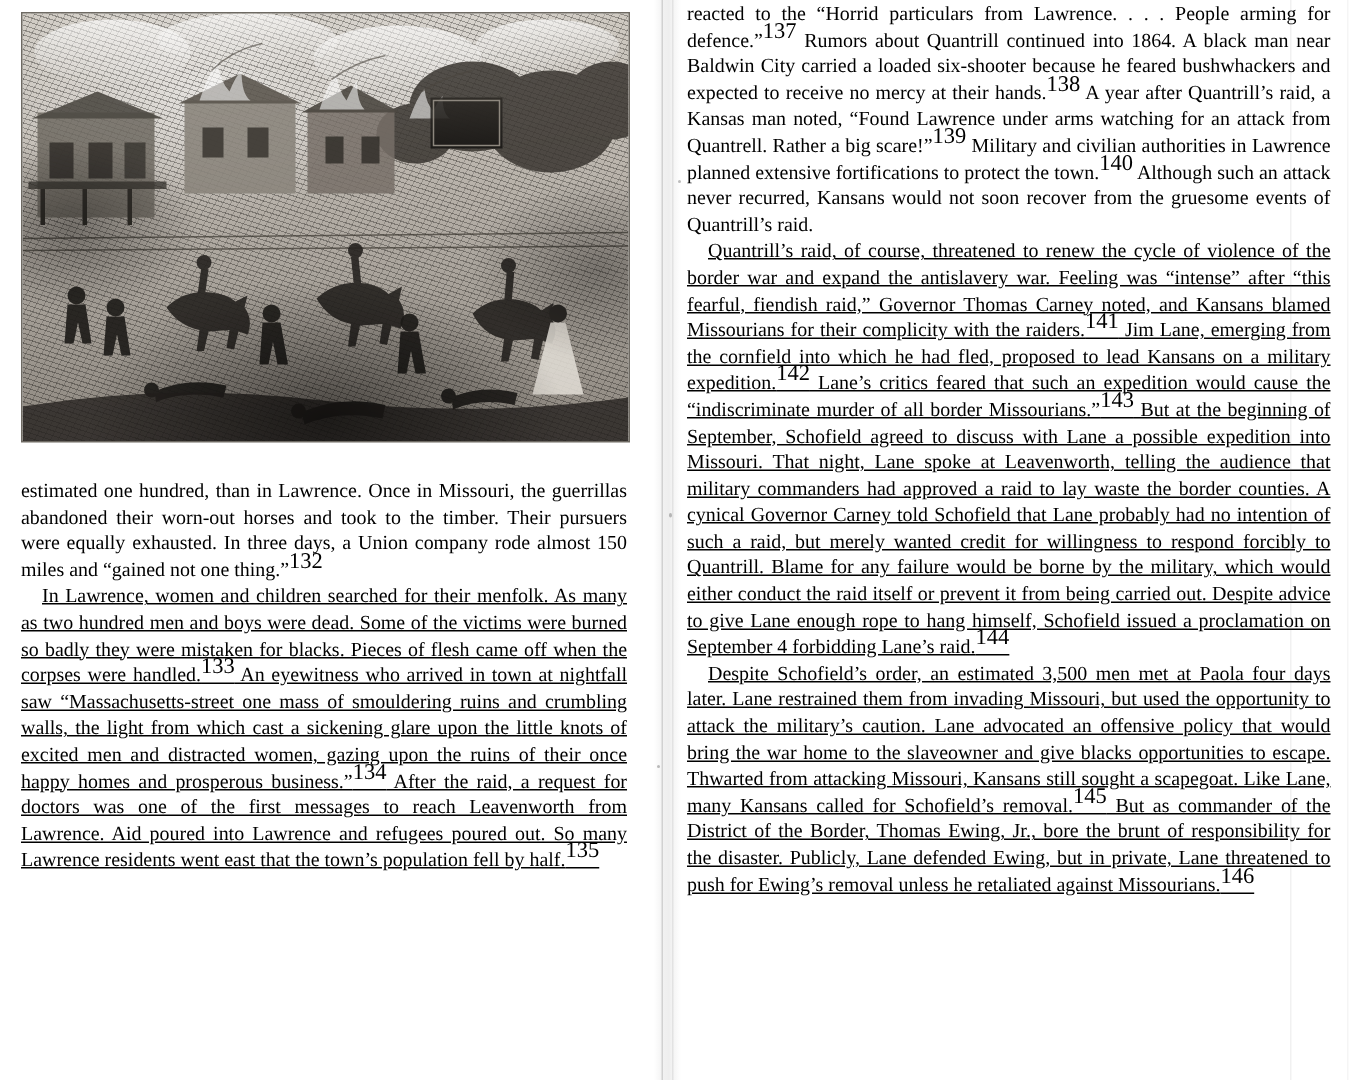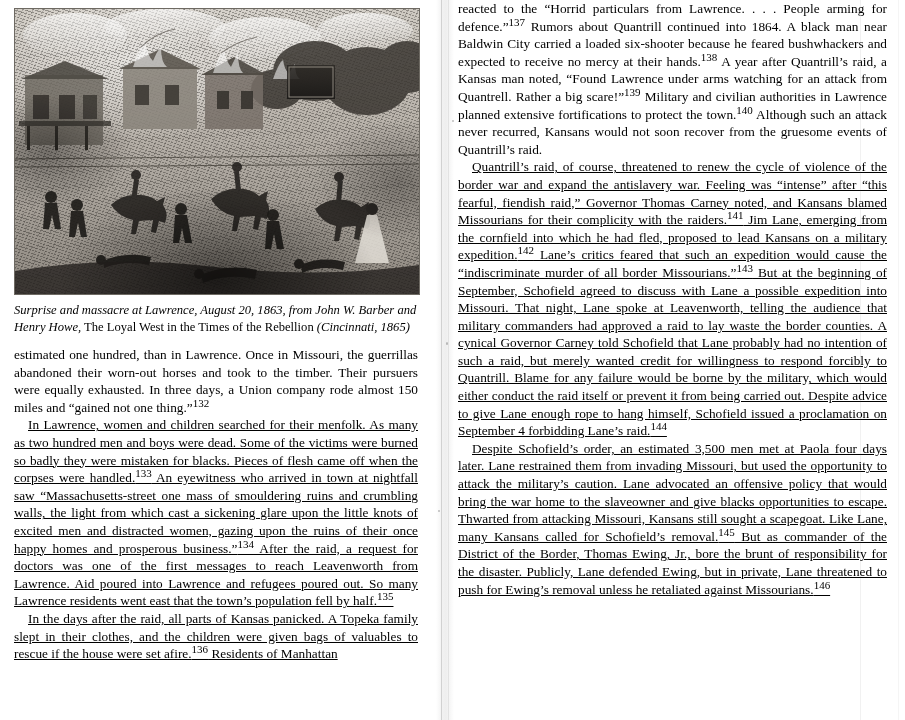--- a/index.html
+++ b/index.html
@@ -94,31 +94,31 @@
   .caption .ital { font-style: italic; }
 
   
   .body-text {
     font-size: 13.3px;
     line-height: 17.6px;
     text-align: justify;
     text-justify: inter-word;
     hyphens: manual;
   }
-  .col-left .body-text { margin-top: 11px; }
+  .col-left .body-text { margin-top: 23px; }
   .col-right .body-text { margin-top: 0; }
   .body-text p {
     margin: 0;
   }
   .body-text p.indent {
     text-indent: 14px;
     text-decoration: underline;
   }
   sup {
-    font-size: 11px;
+    font-size: 15px;
     vertical-align: super;
     line-height: 0;
   }
 
   
   .gutter-shadow {
     position: absolute;
     left: 436px; top: 0;
     width: 18px; height: 720px;
     background: linear-gradient(90deg, rgba(120,120,120,0.0) 0%, rgba(120,120,120,0.10) 35%, rgba(150,150,150,0.16) 55%, rgba(255,255,255,0) 100%);
@@ -264,31 +264,27 @@
             </g>
 
             <g>
               <path d="M352 206 l10 0 l12 48 l-34 0 z" fill="#ded9d1" opacity="0.9"></path>
               <circle cx="357" cy="200" r="6" fill="#2a2724"></circle>
             </g>
 
             <path d="M0 262 q100 -16 200 -4 q104 12 204 -2 l0 29 l-404 0 z" fill="#25221f" opacity="0.8"></path>
           </svg>
         </div>
-        <div class="caption">
-          <span class="ital">Surprise and massacre at Lawrence, August 20, 1863, from John W. Barber and Henry Howe,</span><span> The Loyal West in the Times of the </span><span>Rebellion </span><span class="ital">(Cincinnati, 1865)</span>
-        </div>
       </div>
 
       <div class="body-text">
         <p><span>estimated one hundred, than in Lawrence. Once in Missouri, the guerrillas abandoned their worn-out horses and took to the timber. Their pursuers were equally exhausted. In three days, a Union company rode almost 150 miles and “gained not one thing.”</span><sup>132</sup></p>
 
         <p class="indent"><span>In Lawrence, women and children searched for their menfolk. As many as two hundred men and boys were dead. Some of the victims were burned so badly they were mistaken for blacks. Pieces of flesh came off when the corpses were handled.</span><sup>133</sup><span> An eyewitness who arrived in town at nightfall saw “Massachusetts-street one mass of smouldering ruins and crumbling walls, the light from which cast a sickening glare upon the little knots of excited men and distracted women, gazing upon the ruins of their once happy homes and prosperous business.”</span><sup>134</sup><span> After the raid, a request for doctors was one of the first messages to reach Leavenworth from Lawrence. Aid poured into Lawrence and refugees poured out. So many Lawrence residents went east that the town’s population fell by half.</span><sup>135</sup></p>
 
-        <p class="indent"><span>In the days after the raid, all parts of Kansas panicked. A Topeka family slept in their clothes, and the children were given bags of valuables to rescue if the house were set afire.</span><sup>136</sup><span> Residents of Manhattan</span></p>
       </div>
     </div>
 
     <div class="col-gutter"></div>
 
     <div class="col-right">
       <div class="body-text">
         <p><span>reacted to the “Horrid particulars from Lawrence. . . . People arming for defence.”</span><sup>137</sup><span> Rumors about Quantrill continued into 1864. A black man near Baldwin City carried a loaded six-shooter because he feared bushwhackers and expected to receive no mercy at their hands.</span><sup>138</sup><span> A year after Quantrill’s raid, a Kansas man noted, “Found Lawrence under arms watching for an attack from Quantrell. Rather a big scare!”</span><sup>139</sup><span> Military and civilian authorities in Lawrence planned extensive fortifications to protect the town.</span><sup>140</sup><span> Although such an attack never recurred, Kansans would not soon recover from the gruesome events of Quantrill’s raid.</span></p>
 
         <p class="indent"><span>Quantrill’s raid, of course, threatened to renew the cycle of violence of the border war and expand the antislavery war. Feeling was “intense” after “this fearful, fiendish raid,” Governor Thomas Carney noted, and Kansans blamed Missourians for their complicity with the raiders.</span><sup>141</sup><span> Jim Lane, emerging from the cornfield into which he had fled, proposed to lead Kansans on a military expedition.</span><sup>142</sup><span> Lane’s critics feared that such an expedition would cause the “indiscriminate murder of all border Missourians.”</span><sup>143</sup><span> But at the beginning of September, Schofield agreed to discuss with Lane a possible expedition into Missouri. That night, Lane spoke at Leavenworth, telling the audience that military commanders had approved a raid to lay waste the border counties. A cynical Governor Carney told Schofield that Lane probably had no intention of such a raid, but merely wanted credit for willingness to respond forcibly to Quantrill. Blame for any failure would be borne by the military, which would either conduct the raid itself or prevent it from being carried out. Despite advice to give Lane enough rope to hang himself, Schofield issued a proclamation on September 4 forbidding Lane’s raid.</span><sup>144</sup></p>

